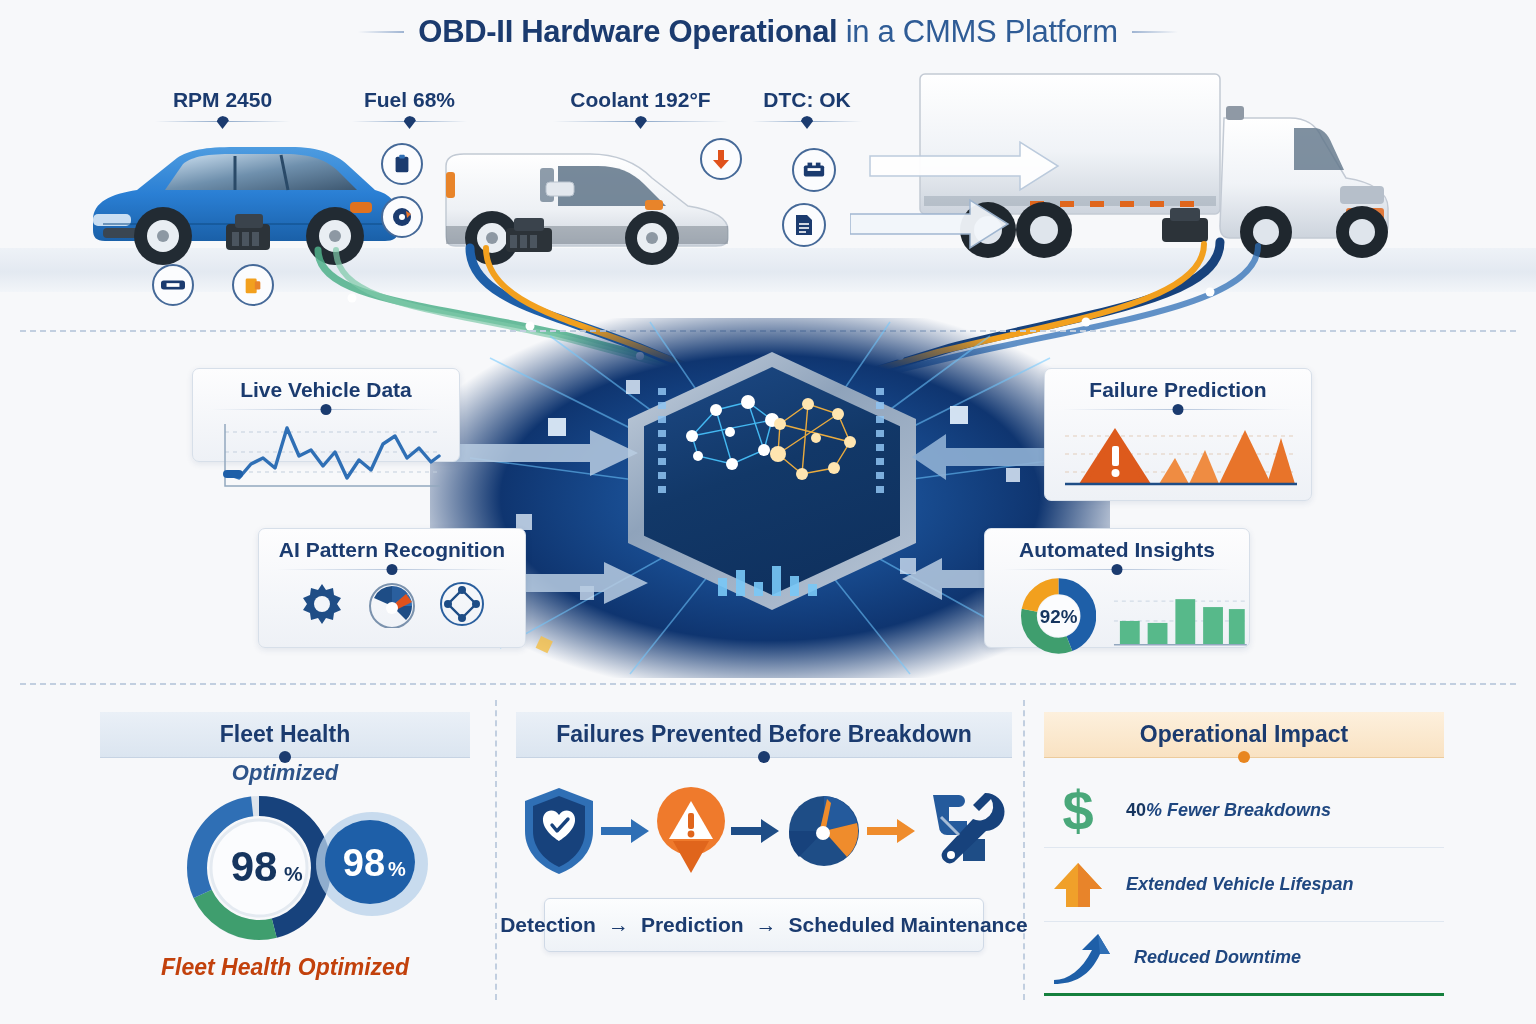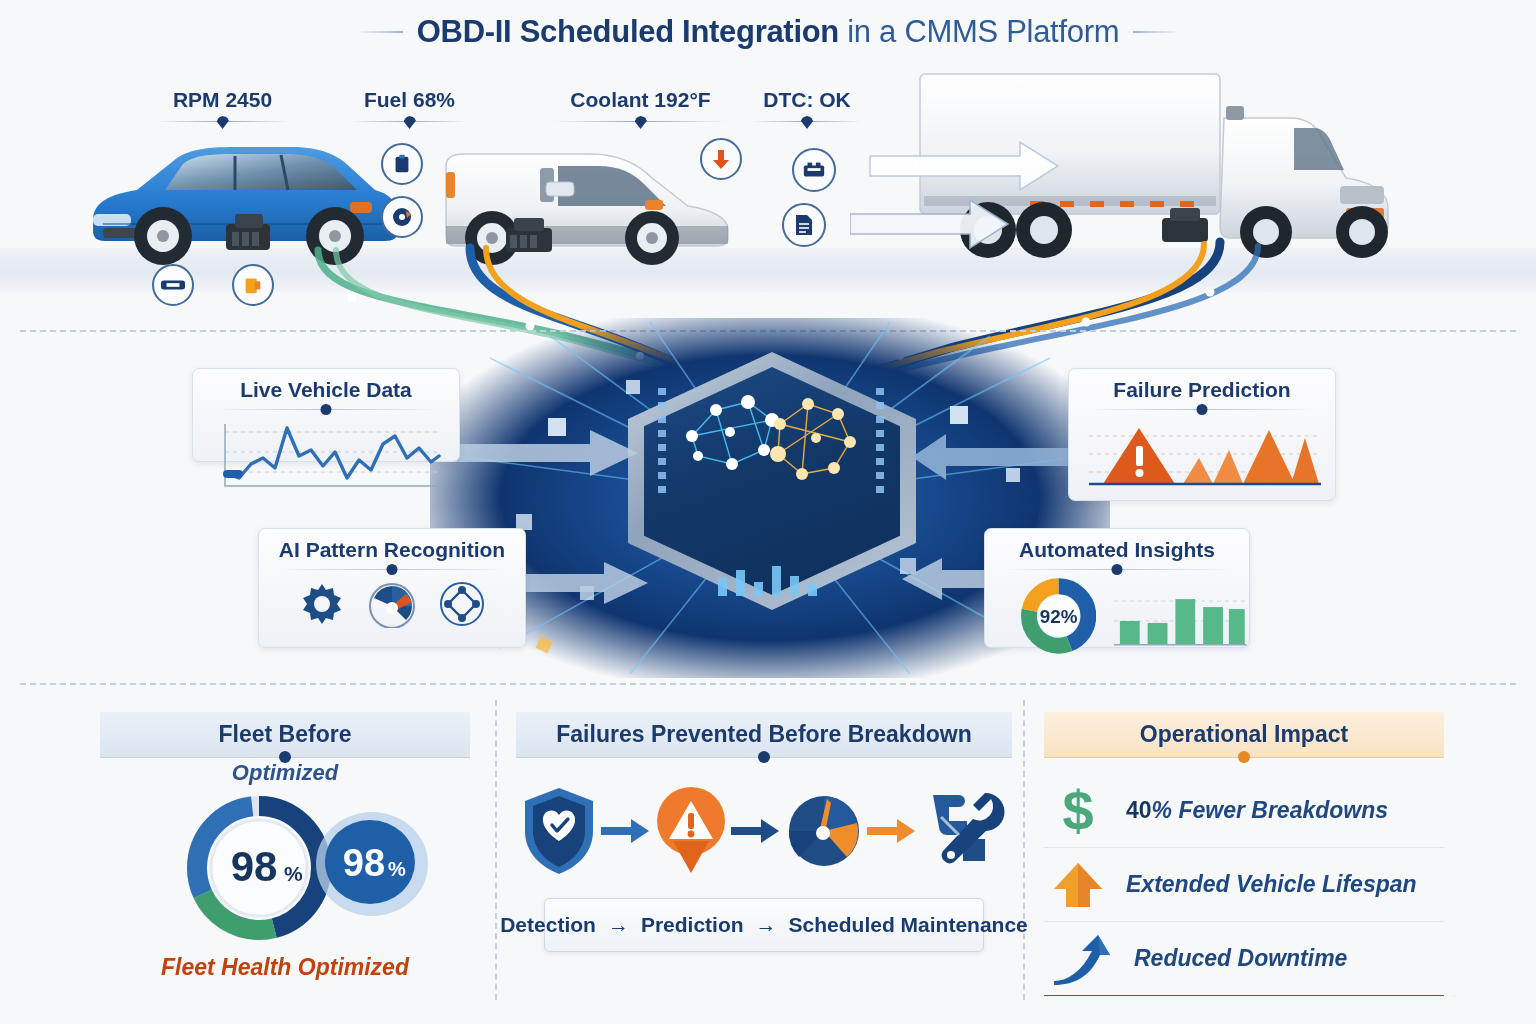--- a/index.html
+++ b/index.html
@@ -136,33 +136,33 @@
     border:1px solid #cfd9e6; border-radius:6px;
     background:linear-gradient(180deg,#fcfdfe,#eef2f7);
     box-shadow:0 2px 5px rgba(30,60,110,.09);
     display:flex; align-items:center; justify-content:center; gap:12px;
     font-size:21px; font-weight:bold; color:#1b3b6f; white-space:nowrap;
   }
   .impact-row{
     display:flex; align-items:center; gap:22px;
     border-bottom:1px solid #e0e7f0; height:74px; padding-left:8px;
   }
-  .impact-row:last-child{ border-bottom:1px solid #15803d;align-items:center; }
-  .impact-txt{ font-size:23px; font-style:italic; font-weight:bold; color:#1f4780; white-space:nowrap; }
+  .impact-row:last-child{ border-bottom:3px solid #15803d;align-items:center; }
+  .impact-txt{ font-size:18px; font-style:italic; font-weight:bold; color:#1f4780; white-space:nowrap; }
   .impact-txt .num{ font-style:normal; color:#16355f; }
 </style>
 </head>
 <body>
 
 <div class="stage">
 
   <div class="title-wrap">
     <div class="title-rule"></div>
     <div class="title">
-      <b>OBD-II Scheduled Integration</b><span> in a CMMS Platform</span>
+      <b>OBD-II Hardware Operational</b><span> in a CMMS Platform</span>
     </div>
     <div class="title-rule r"></div>
   </div>
 
   <div class="metric" style="left:155px;top:88px;width:135px;">
     <div class="lbl">RPM 2450</div>
     <div class="pinline">
         <div class="pin"></div>
       </div>
   </div>
@@ -533,21 +533,21 @@
         <g fill="#1e4d86">
           <circle cx="24" cy="10" r="4"></circle>
             <circle cx="38" cy="24" r="4"></circle>
           <circle cx="24" cy="38" r="4"></circle>
             <circle cx="10" cy="24" r="4"></circle>
         </g>
       </svg>
     </div>
   </div>
 
-  <div class="card" style="left:1044px;top:368px;width:268px;height:133px;margin-left:24px;">
+  <div class="card" style="left:1044px;top:368px;width:268px;height:133px;">
     <div class="card-title">Failure Prediction</div>
     <div class="card-rule">
         <div class="dot"></div>
       </div>
     <div class="card-body">
       <svg width="244" height="74" viewBox="0 0 244 74" style="margin-left:14px;">
         <g stroke="#e2cdbb" stroke-dasharray="4 4" stroke-width="1">
           <path d="M6 20 H238"></path>
             <path d="M6 38 H238"></path>
             <path d="M6 56 H238"></path>
@@ -590,21 +590,21 @@
           <rect x="94" y="26" width="20" height="38"></rect>
           <rect x="120" y="28" width="16" height="36"></rect>
         </g>
         <path d="M4 64 H138" stroke="#93a8bf" stroke-width="1.5"></path>
       </svg>
     </div>
   </div>
 
   <div class="panel" style="left:100px;top:712px;width:370px;">
     <div class="band">
-      <h3>Fleet Before</h3>
+      <h3>Fleet Health</h3>
       <div class="bdot"></div>
     </div>
     <div class="sub-ital" style="margin-top:2px;">Optimized</div>
 
     <div style="position:relative;height:152px;margin-top:6px;">
       <svg style="position:absolute;left:80px;top:0;" width="158" height="152" viewBox="0 0 158 152">
         <circle cx="79" cy="76" r="62" fill="none" stroke="#dde4ec" stroke-width="20"></circle>
         <circle cx="79" cy="76" r="62" fill="none" stroke="#17427c" stroke-width="20" stroke-dasharray="179 211" transform="rotate(-90 79 76)"></circle>
         <circle cx="79" cy="76" r="62" fill="none" stroke="#3f9e6e" stroke-width="20" stroke-dasharray="86 304" stroke-dashoffset="-179" transform="rotate(-90 79 76)"></circle>
         <circle cx="79" cy="76" r="62" fill="none" stroke="#2f6fb5" stroke-width="20" stroke-dasharray="117 273" stroke-dashoffset="-265" transform="rotate(-90 79 76)"></circle>

